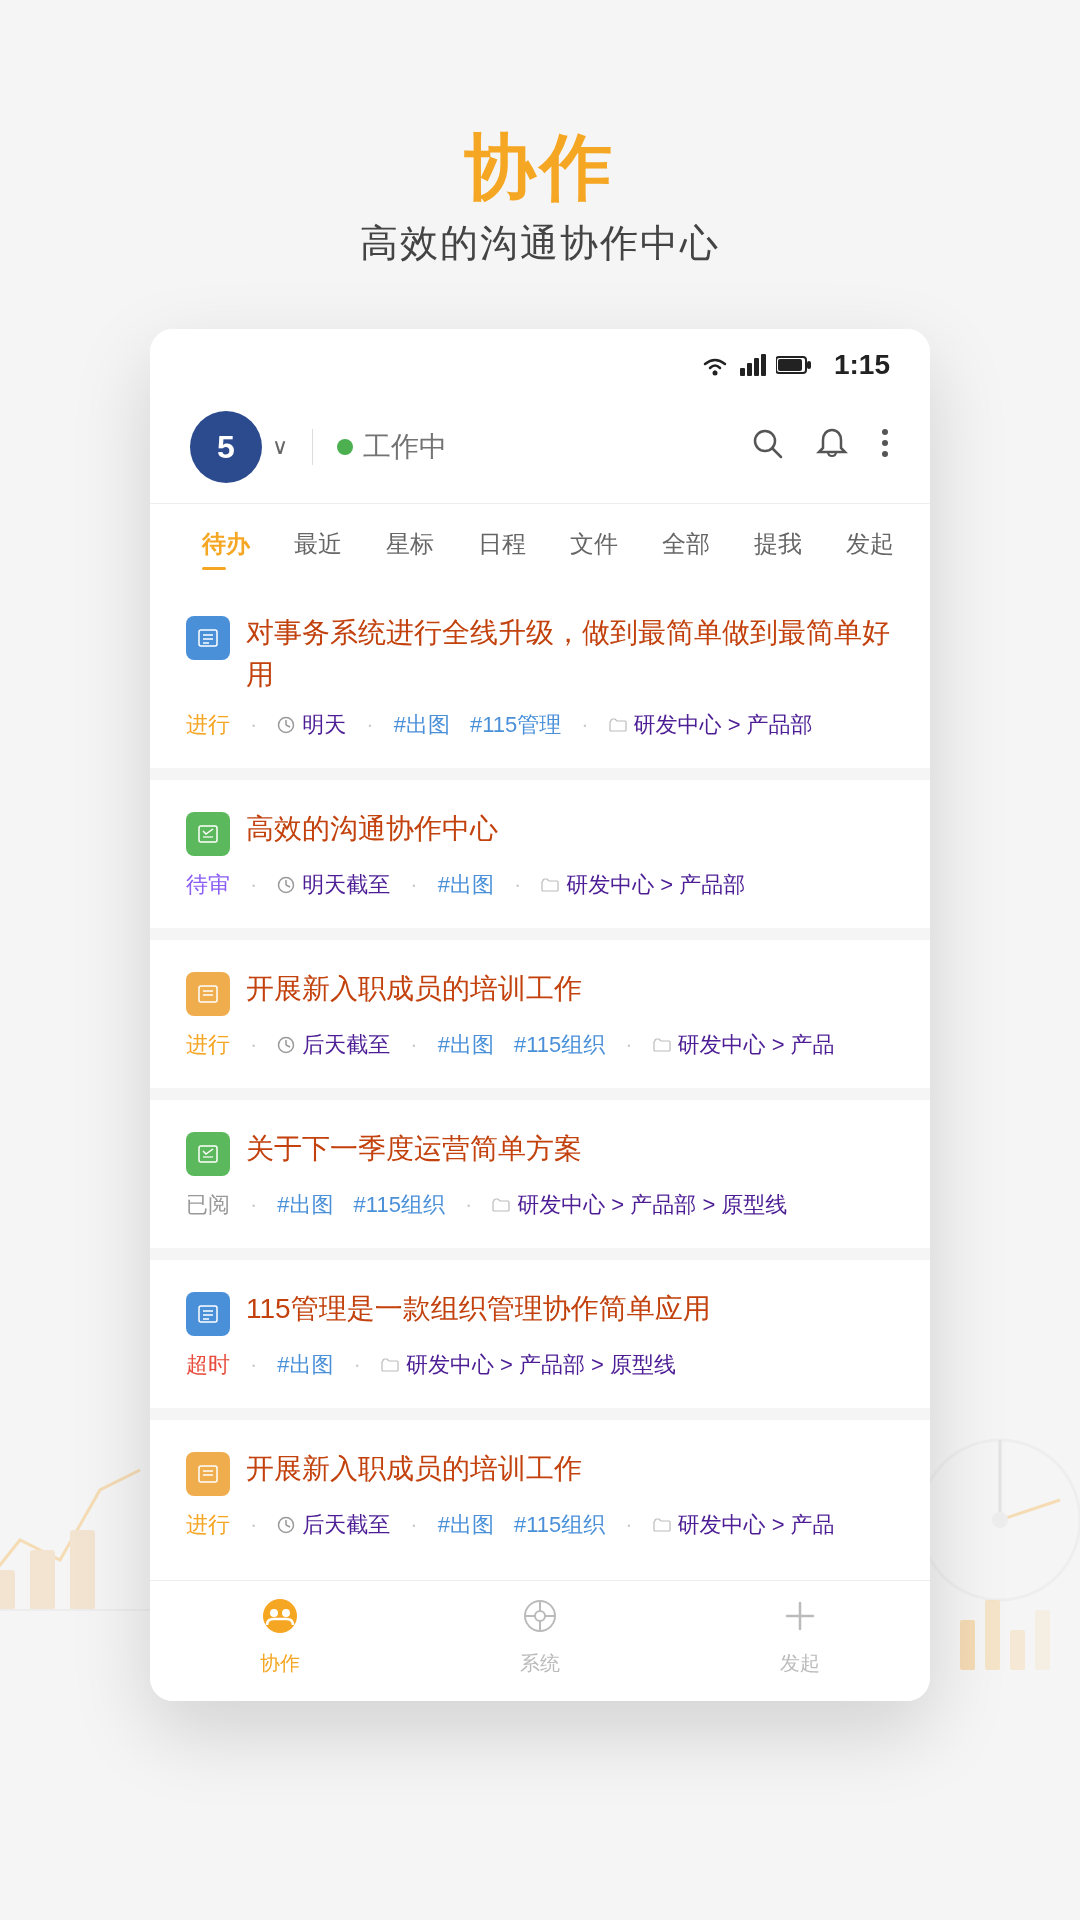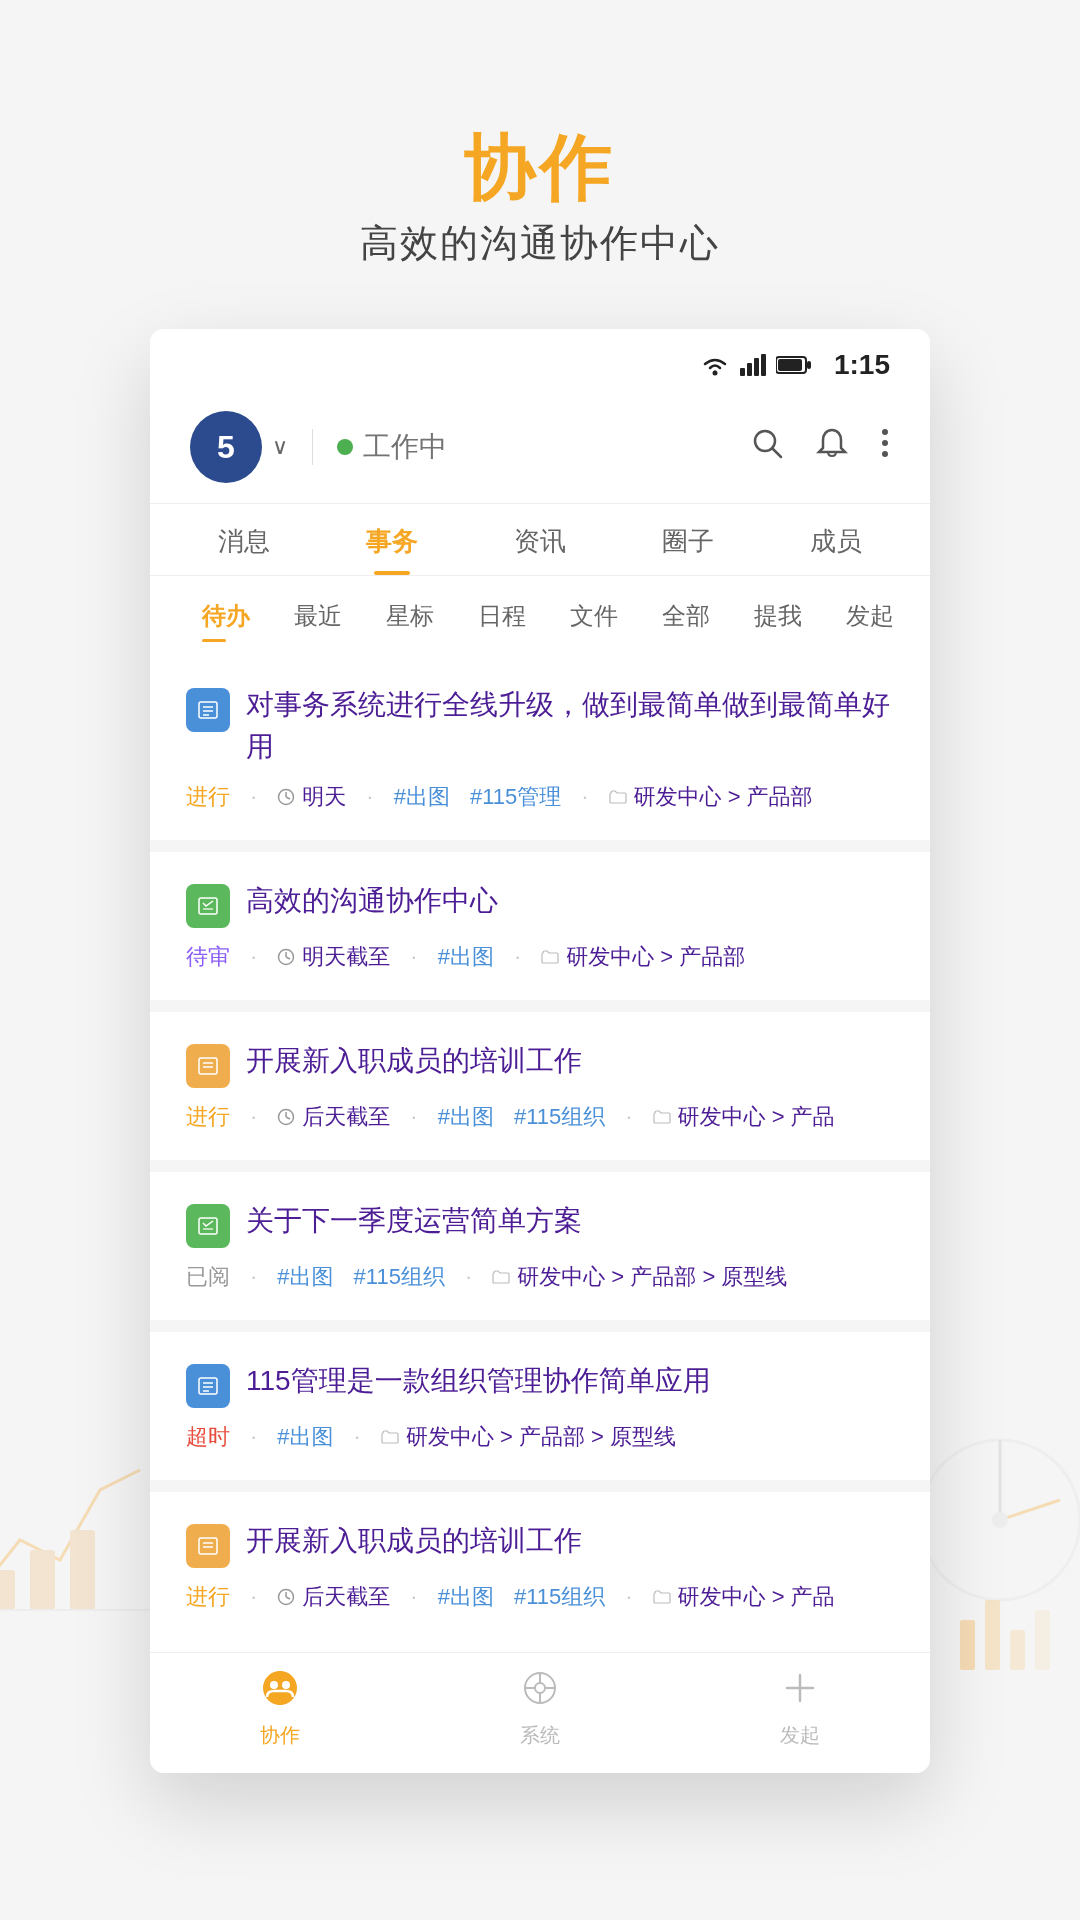--- a/index.html
+++ b/index.html
@@ -56,21 +56,21 @@
       font-size: 38px;
       color: #444;
       margin-top: 2px;
       letter-spacing: 2px;
     }
 
     
     .phone-mockup {
       width: 780px;
       background: #fff;
-      border-radius: 14px;
+      border-radius: 23px;
       box-shadow: 0 30px 80px rgba(0,0,0,0.15);
       overflow: hidden;
       position: relative;
       margin-top: 20px;
     }
 
     
     .phone-top-bar {
       display: flex;
       justify-content: flex-end;
@@ -235,21 +235,21 @@
       align-items: center;
       justify-content: center;
       font-size: 22px;
       margin-top: 4px;
     }
     .task-icon.blue { background: #4a90d9; color: #fff; }
     .task-icon.green { background: #5cb85c; color: #fff; }
     .task-icon.orange { background: #f0ad4e; color: #fff; }
     .task-title {
       font-size: 28px;
-      color: #4c1d95;
+      color: #c2410c;
       line-height: 1.5;
       font-weight: 500;
       flex: 1;
     }
     .task-meta {
       display: flex;
       align-items: center;
       flex-wrap: wrap;
       gap: 20px;
       font-size: 22px;
@@ -384,27 +384,20 @@
       <span class="header-icon">
         <svg width="10" height="34" viewBox="0 0 10 34" fill="none">
           <circle cx="5" cy="6" r="3" fill="#555"></circle>
           <circle cx="5" cy="17" r="3" fill="#555"></circle>
           <circle cx="5" cy="28" r="3" fill="#555"></circle>
         </svg>
       </span>
     </div>
   </div>
 
-  <div class="nav-tabs" id="nav-tabs-container">
-      <div class="nav-tab">消息</div>
-      <div class="nav-tab active">事务</div>
-      <div class="nav-tab">资讯</div>
-      <div class="nav-tab">圈子</div>
-      <div class="nav-tab">成员</div>
-    </div>
 
   <div class="filter-bar" id="filter-bar-container">
       <div class="filter-item active">待办</div>
       <div class="filter-item">最近</div>
       <div class="filter-item">星标</div>
       <div class="filter-item">日程</div>
       <div class="filter-item">文件</div>
       <div class="filter-item">全部</div>
       <div class="filter-item">提我</div>
       <div class="filter-item">发起</div>

